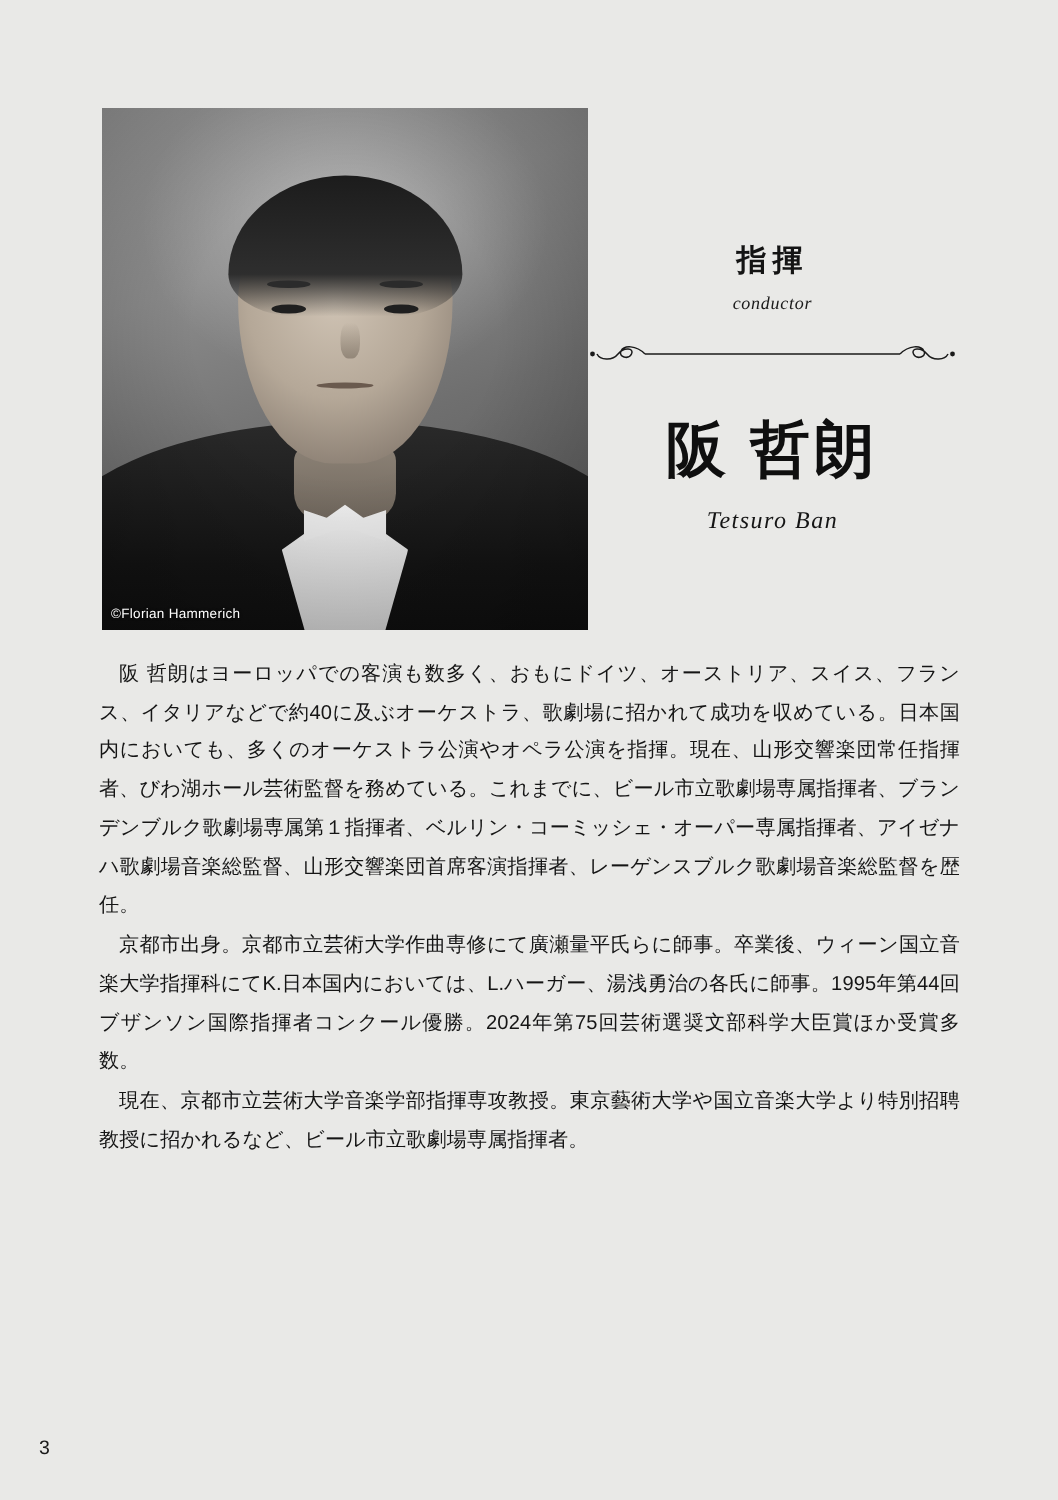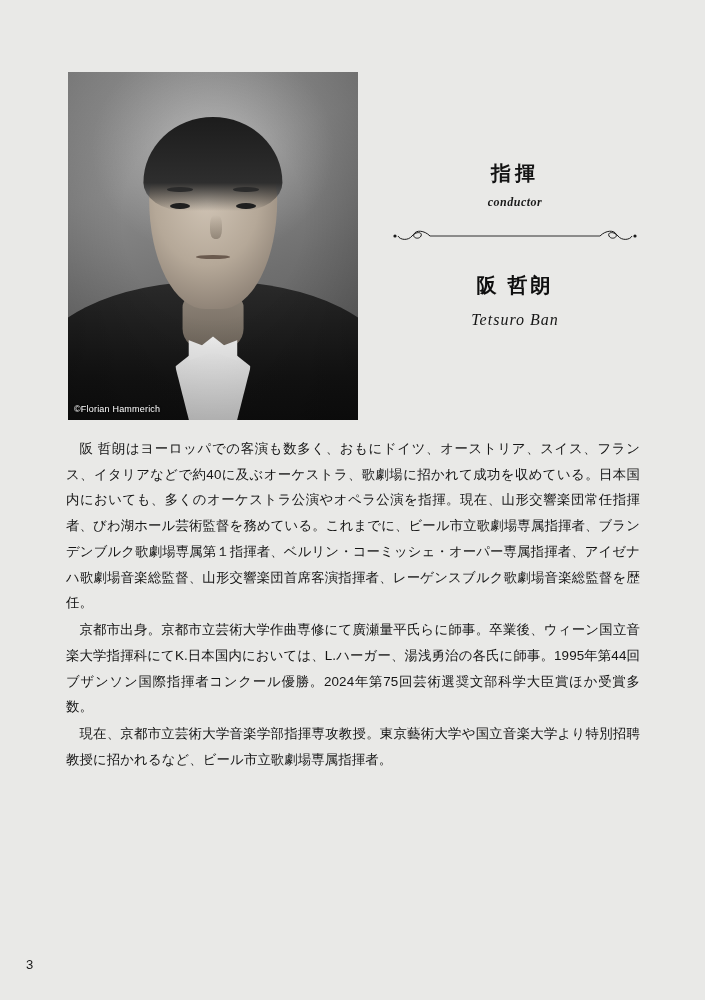--- a/index.html
+++ b/index.html
@@ -21,21 +21,21 @@
     inset: 0;
     width: 705px;
     height: 1000px;
   }
 
   
   .portrait-wrap {
     position: absolute;
     left: 68px;
     top: 72px;
-    width: 290px;
+    width: 324px;
     height: 348px;
     overflow: hidden;
     background: #6d6d6d;
   }
   .portrait {
     position: absolute;
     inset: 0;
     background:
       radial-gradient(ellipse 60% 45% at 50% 22%, rgba(255,255,255,0.30), rgba(255,255,255,0) 70%),
       linear-gradient(160deg, #9a9a9a 0%, #8b8b8b 30%, #6f6f6f 60%, #555555 100%);
@@ -161,42 +161,41 @@
     color: #141414;
     margin: 0;
   }
   .role-en {
     font-family: "Liberation Serif", serif;
     font-style: italic;
     font-size: 12px;
     color: #1a1a1a;
     margin: 8px 0 0 0;
     letter-spacing: 0.5px;
-    font-weight: bold;
   }
 
   .divider {
     position: absolute;
     left: 390px;
     top: 228px;
     width: 250px;
     height: 16px;
   }
   .divider svg { display: block; }
 
   .name-block {
     position: absolute;
     left: 380px;
     top: 272px;
     width: 270px;
     text-align: center;
   }
   .name-ja {
     font-family: "Liberation Serif", serif;
-    font-size: 20px;
+    font-size: 40px;
     font-weight: 700;
     letter-spacing: 3px;
     color: #0f0f0f;
     margin: 0;
   }
   .name-en {
     font-family: "Liberation Serif", serif;
     font-style: italic;
     font-size: 16px;
     color: #151515;

